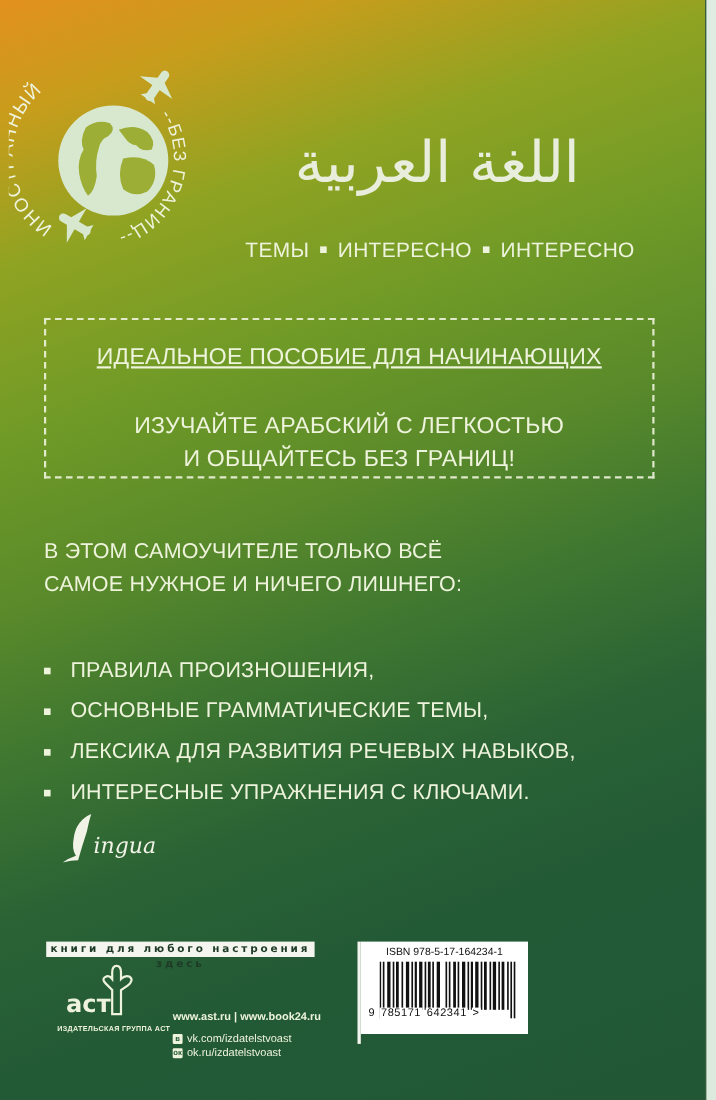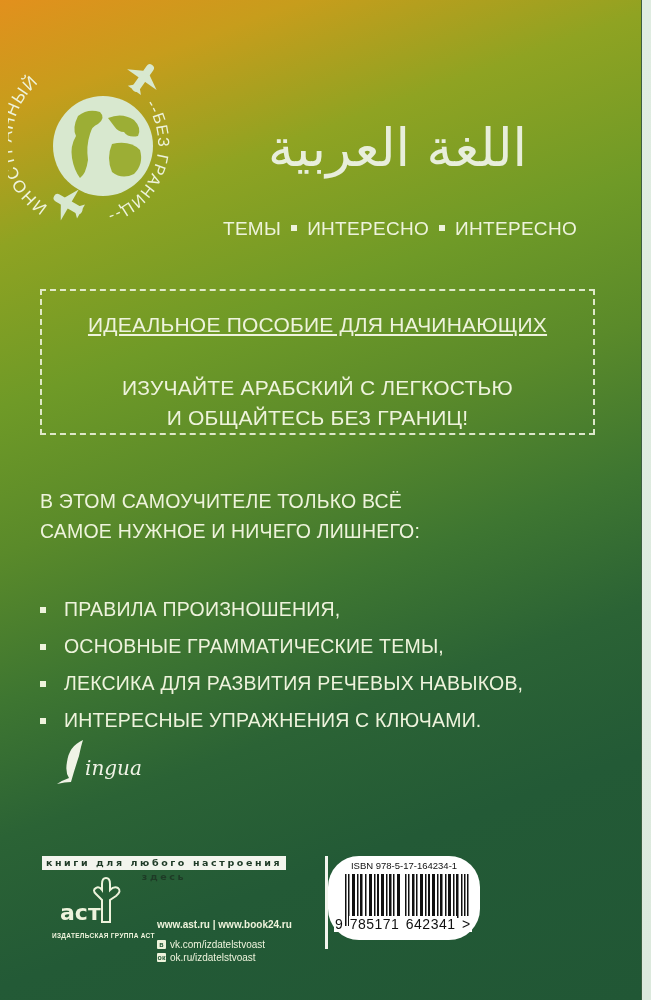--- a/index.html
+++ b/index.html
@@ -84,26 +84,26 @@
     .contacts .web { font-weight: bold; margin-bottom: 8px; }
     .contacts .soc { display: flex; align-items: center; height: 13px; }
     .contacts .soc .ic {
       width: 9px; height: 9px; background: #eef3dc; color: #235a36; font-size: 7px; font-weight: bold;
       display: inline-flex; align-items: center; justify-content: center; margin-right: 4px; border-radius: 1px;
     }
     .contacts b { font-weight: normal; }
 
     
     .isbn-box {
-      position: absolute; left: 328px; top: 856px; width: 152px; height: 84px; background: #ffffff; border-radius: 31px;
+      position: absolute; left: 328px; top: 856px; width: 152px; height: 84px; background: #ffffff;
     }
     .isbn-text { position: absolute; left: 0; top: 4px; width: 152px; text-align: center; font-size: 9.5px; color: #111; }
     .barcode { position: absolute; left: 17px; top: 18px; width: 126px; height: 52px; }
     .isbn-digits {
-      position: absolute; left: 6px; top: 60px; font-size: 14px; color: #111; letter-spacing: 0.5px;
+      position: absolute; left: 6px; top: 60px; font-size: 10px; color: #111; letter-spacing: 0.5px;
       font-family: "Liberation Sans", sans-serif;
     }
     .isbn-digits span { background: #fff; padding: 0 1px; }
   </style>
 </head>
 <body>
 
 <div class="cover">
 
   <div class="logo">

